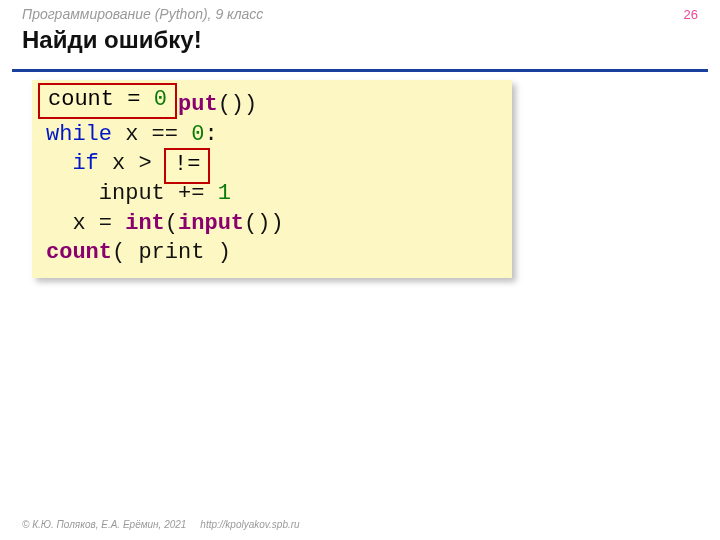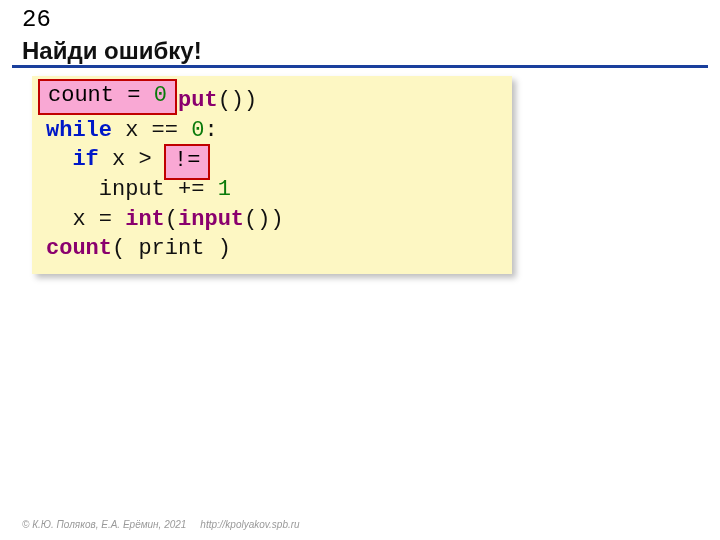--- a/index.html
+++ b/index.html
@@ -15,30 +15,30 @@
     color: #9a9a9a;
     font-style: italic;
     font-size: 14px;
     padding: 6px 22px 2px 22px;
     display: flex;
     justify-content: space-between;
     align-items: baseline;
   }
   .pagenum {
     font-style: normal;
-    font-family: Liberation Mono, monospace;
-    font-size: 24px;
-    color: #000000;
+    font-family: Liberation Sans, sans-serif;
+    font-size: 13px;
+    color: #ec4899;
   }
   .title {
     font-family: Arial, sans-serif;
     font-size: 24px;
     font-weight: bold;
     color: #111;
-    padding: 2px 22px 0 22px;
+    padding: 2px 22px 15px 22px;
   }
   .rule {
     height: 3px;
     background: #1a3f9c;
     margin: 0 12px 8px 12px;
   }
   .codebox-wrap {
     position: relative;
     margin: 0 22px 0 32px;
     width: 480px;
@@ -47,26 +47,26 @@
     background: #fdf7c3;
     box-shadow: 4px 4px 6px rgba(0,0,0,0.25);
     padding: 10px 14px 10px 14px;
     font-family: "Courier New", monospace;
     font-size: 22px;
     line-height: 1.35;
     white-space: pre;
     color: #111;
     position: relative;
   }
-  .kw { color: #0018c8; font-weight: bold; }
+  .kw { color: #0018c8; font-weight: normal; }
   .fn { color: #8a006e; font-weight: bold; }
   .num { color: #0a7a0a; }
   .callout {
     position: absolute;
-    background: #f9a8d4;
+    background: #fef9c3;
     border: 2px solid #c00000;
     padding: 2px 8px 4px 8px;
     font-family: "Courier New", monospace;
     font-size: 22px;
     line-height: 1.2;
     white-space: nowrap;
   }
   .callout-count {
     top: 3px; left: 6px;
   }
@@ -78,20 +78,21 @@
     left: 22px; bottom: 10px;
     color: #9a9a9a;
     font-style: italic;
     font-size: 10px;
   }
 </style>
 </head>
 <body>
 
 <div class="topbar">
+  <span>Программирование (Python), 9 класс</span>
   <span class="pagenum">26</span>
 </div>
 
 <div class="title">Найди ошибку!</div>
 <div class="rule"></div>
 
 <div class="codebox-wrap">
   <div class="codebox"><span>x = </span><span class="fn">int</span><span>(</span><span class="fn">input</span><span>())</span>
 <span class="kw">while</span><span> x == </span><span class="num">0</span><span>:</span>
 <span>  </span><span class="kw">if</span><span> x &gt; </span><span class="num">0</span><span>:</span>

